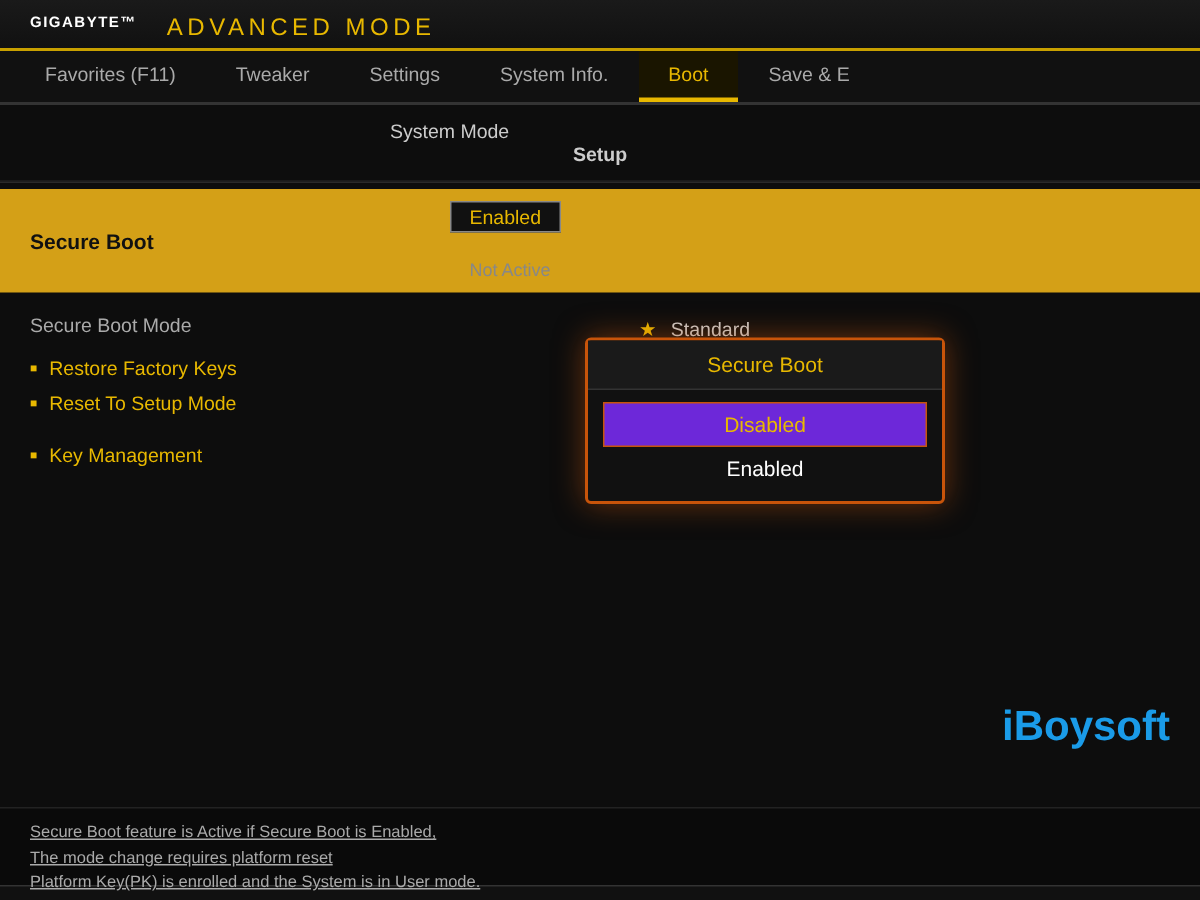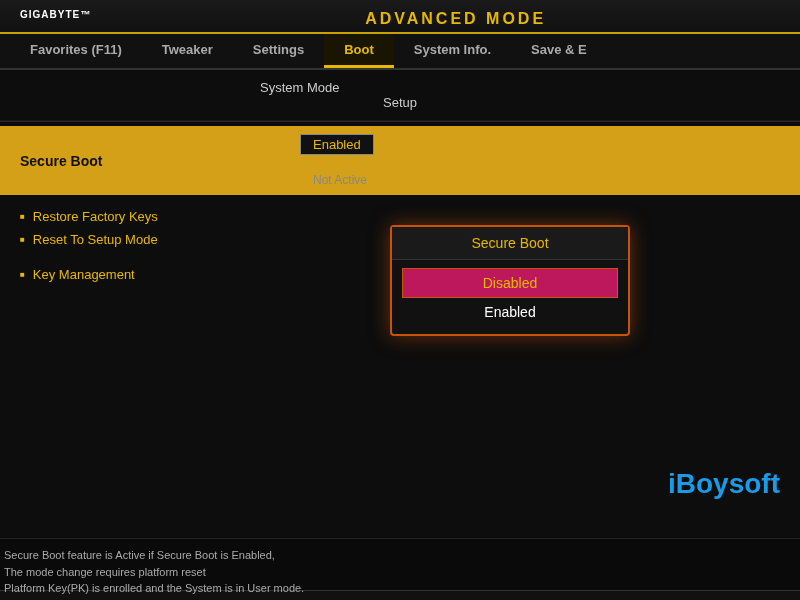--- a/index.html
+++ b/index.html
@@ -33,24 +33,23 @@
       letter-spacing: 1px;
     }
 
     .logo span {
       font-size: 10px;
       vertical-align: super;
     }
 
     .advanced-mode-title {
       flex: 1;
-      text-align: center;
       color: #e8b800;
       font-size: 16px;
-      font-weight: bold;
+      font-weight: normal;
       letter-spacing: 3px;
       font-family: Arial, sans-serif;
       text-transform: uppercase;
     }
 
     
     .nav-tabs {
       display: flex;
       background: #111;
       border-bottom: 2px solid #333;
@@ -58,21 +57,20 @@
     }
 
     .nav-tab {
       padding: 8px 20px;
       font-size: 13px;
       color: #aaaaaa;
       cursor: pointer;
       border-bottom: 3px solid transparent;
       font-family: Arial, sans-serif;
       position: relative;
-      font-weight: bold;
     }
 
     .nav-tab.active {
       color: #e8b800;
       border-bottom: 3px solid #e8b800;
       background: #1a1500;
     }
 
     
     .content {
@@ -98,20 +96,21 @@
       flex-direction: column;
     }
 
     .setting-row .label {
       width: 280px;
       color: #cccccc;
     }
 
     .setting-row .value {
       color: #cccccc;
+      font-weight: bold;
     }
 
     
     .setting-row-highlight {
       display: flex;
       align-items: center;
       padding: 8px 20px;
       background: #d4a017;
       font-size: 14px;
       font-family: Arial, sans-serif;
@@ -215,21 +214,21 @@
     .dropdown-item {
       padding: 6px 10px;
       font-size: 14px;
       font-family: Arial, sans-serif;
       cursor: pointer;
       color: #cccccc;
       text-align: center;
     }
 
     .dropdown-item.selected {
-      background: #be185d;
+      background: #6d28d9;
       border: 1px solid #c8540a;
       color: #e8b800;
     }
 
     .dropdown-item.normal {
       color: #ffffff;
     }
 
     
     .watermark {
@@ -245,27 +244,28 @@
       color: #1a9be8;
     }
 
     .watermark-text {
       color: #1a9be8;
     }
 
     
     .info-bar {
       background: #0a0a0a;
-      padding: 8px 4px;
+      padding: 8px 20px;
       font-size: 11px;
       color: #aaaaaa;
       font-family: Arial, sans-serif;
       border-top: 1px solid #222;
       line-height: 1.5;
       height: 52px;
+      text-decoration: underline;
     }
 
     
     .func-bar {
       background: #111;
       display: flex;
       align-items: center;
       padding: 0 10px;
       height: 42px;
       border-top: 1px solid #333;
@@ -288,22 +288,22 @@
   <div class="logo">
     <span>GIGABYTE</span><span>™</span>
   </div>
   <div class="advanced-mode-title">ADVANCED MODE</div>
 </div>
 
 <div class="nav-tabs">
   <div class="nav-tab">Favorites (F11)</div>
   <div class="nav-tab">Tweaker</div>
   <div class="nav-tab">Settings</div>
+  <div class="nav-tab">System Info.</div>
   <div class="nav-tab active">Boot</div>
-  <div class="nav-tab">System Info.</div>
   <div class="nav-tab">Save &amp; E</div>
 </div>
 
 <div class="content">
   <div class="main-panel">
 
     <div class="setting-row">
       <div class="label">System Mode</div>
       <div class="value">Setup</div>
     </div>
@@ -313,20 +313,28 @@
     <div class="setting-row-highlight">
       <div class="label">Secure Boot</div>
       <div class="value-area">
         <span class="value-enabled">Enabled</span>
         <span class="value-not-active">Not Active</span>
       </div>
     </div>
 
     <div class="sub-section">
       <div class="sub-item">
+        <span class="sub-section-title">Secure Boot Mode</span>
+        <span style="flex:1"></span>
+        <span style="margin-right: 280px;">
+          <span class="star-icon">★</span>
+          <span class="standard-value">Standard</span>
+        </span>
+      </div>
+      <div class="sub-item">
         <span class="bullet">■</span>
         <span class="sub-item-label">Restore Factory Keys</span>
       </div>
       <div class="sub-item">
         <span class="bullet">■</span>
         <span class="sub-item-label">Reset To Setup Mode</span>
       </div>
       <div style="height: 12px;"></div>
       <div class="sub-item">
         <span class="bullet">■</span>

